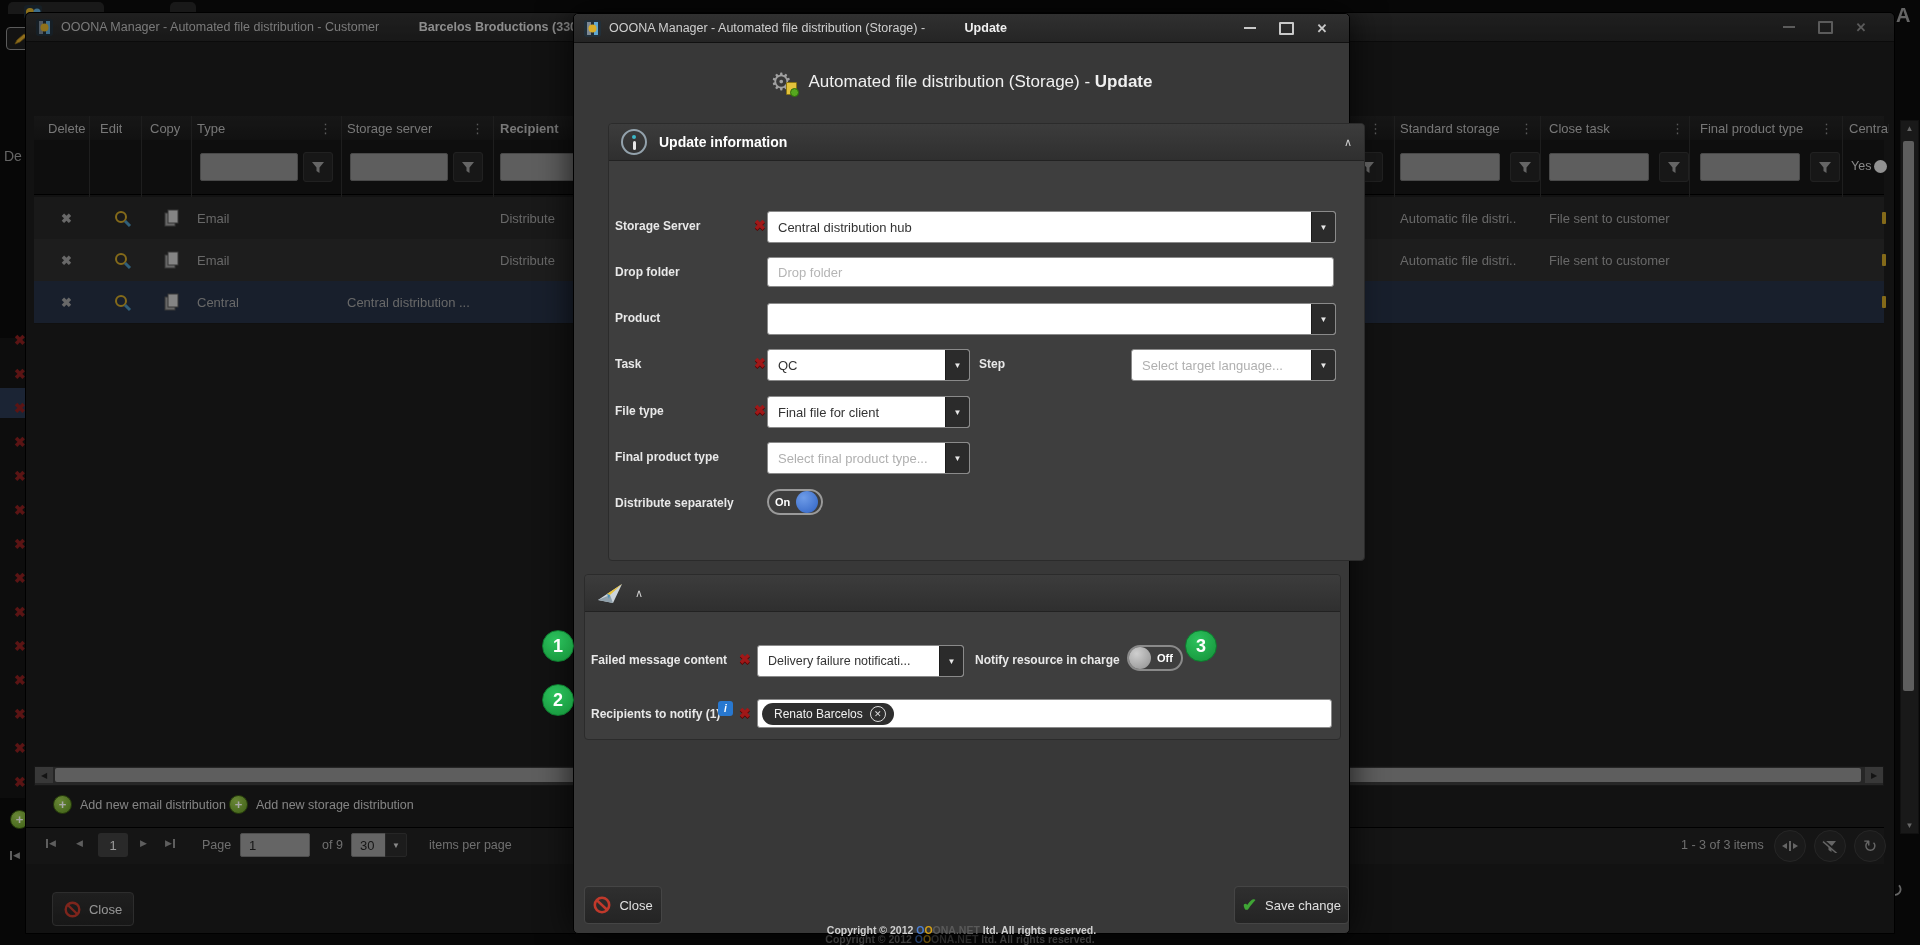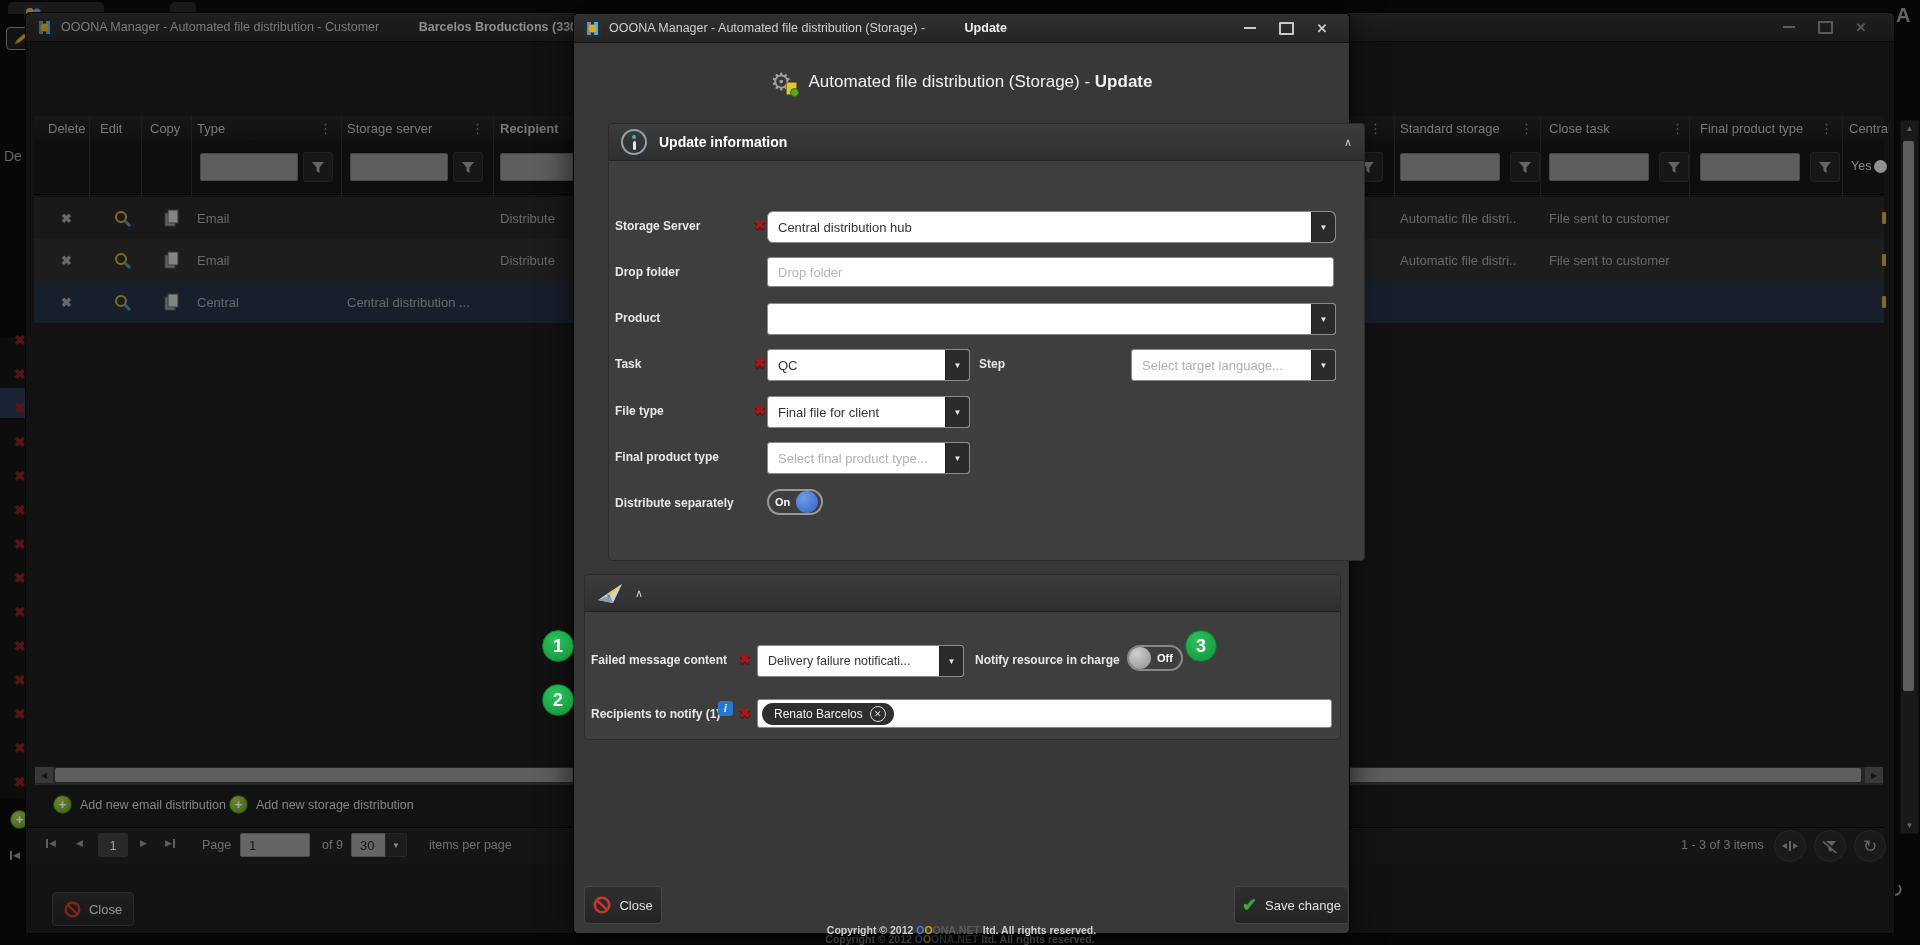--- a/index.html
+++ b/index.html
@@ -421,21 +421,21 @@
         <span class="iconinfo">
             <span class="dot"></span>
             <span class="stem"></span>
           </span>
         <span class="sectitle">Update information</span>
         <span class="chev">∧</span>
       </div>
 
       <div class="abs flabel" style="left:6px;top:95px;">Storage Server</div>
       <span class="abs reqx" style="left:145px;top:93px;">✖</span>
-      <div class="abs wsel" style="left:158px;top:87px;width:567px;height:30px;border-radius:6px;">
+      <div class="abs wsel" style="left:158px;top:87px;width:567px;height:30px;">
         <span class="val">Central distribution hub</span>
         <span class="arrow">
             <span>▼</span>
           </span>
       </div>
 
       <div class="abs flabel" style="left:6px;top:141px;">Drop folder</div>
       <input class="abs winput" style="left: 158px; top: 133px; width: 567px; height: 30px;" placeholder="Drop folder">
 
       <div class="abs flabel" style="left:6px;top:187px;">Product</div>

